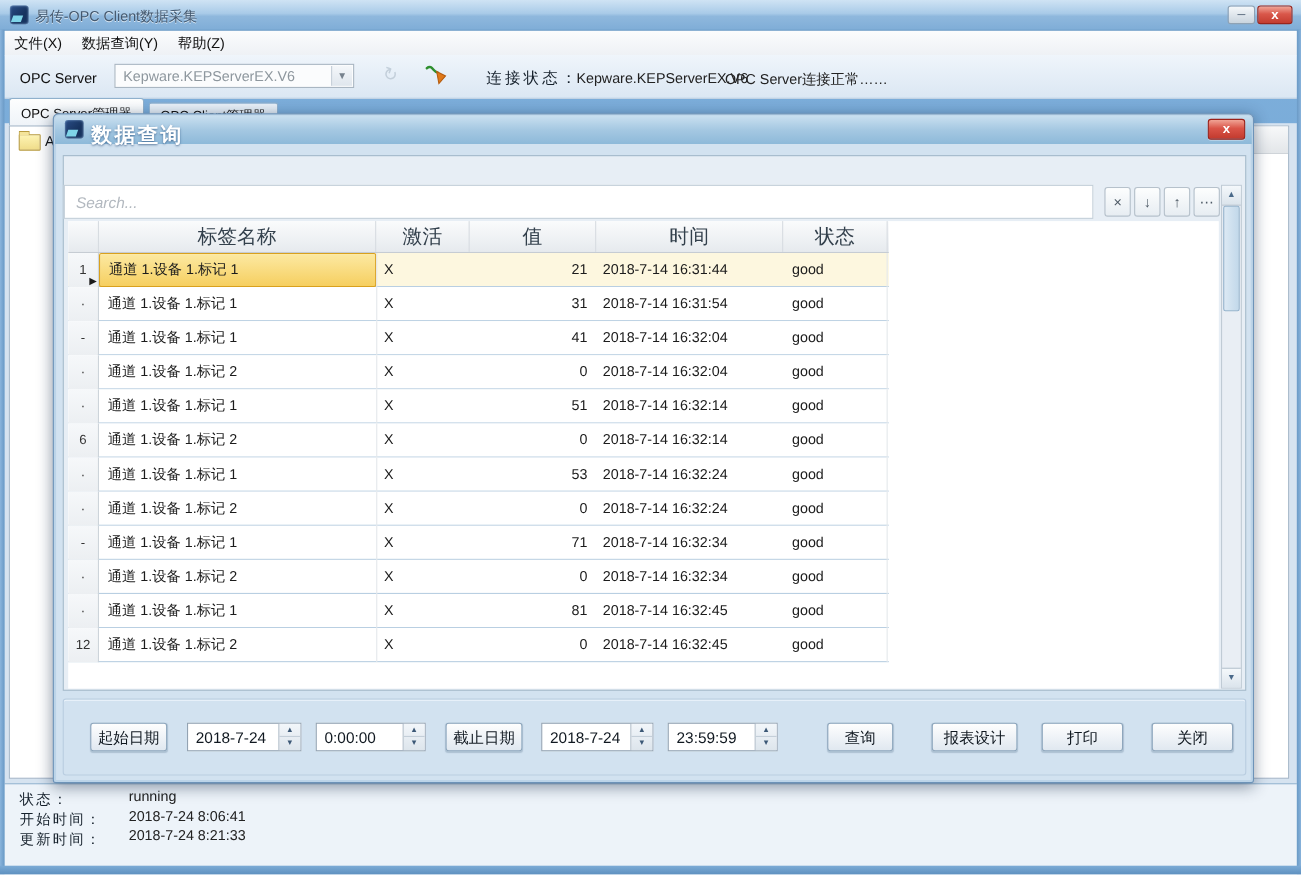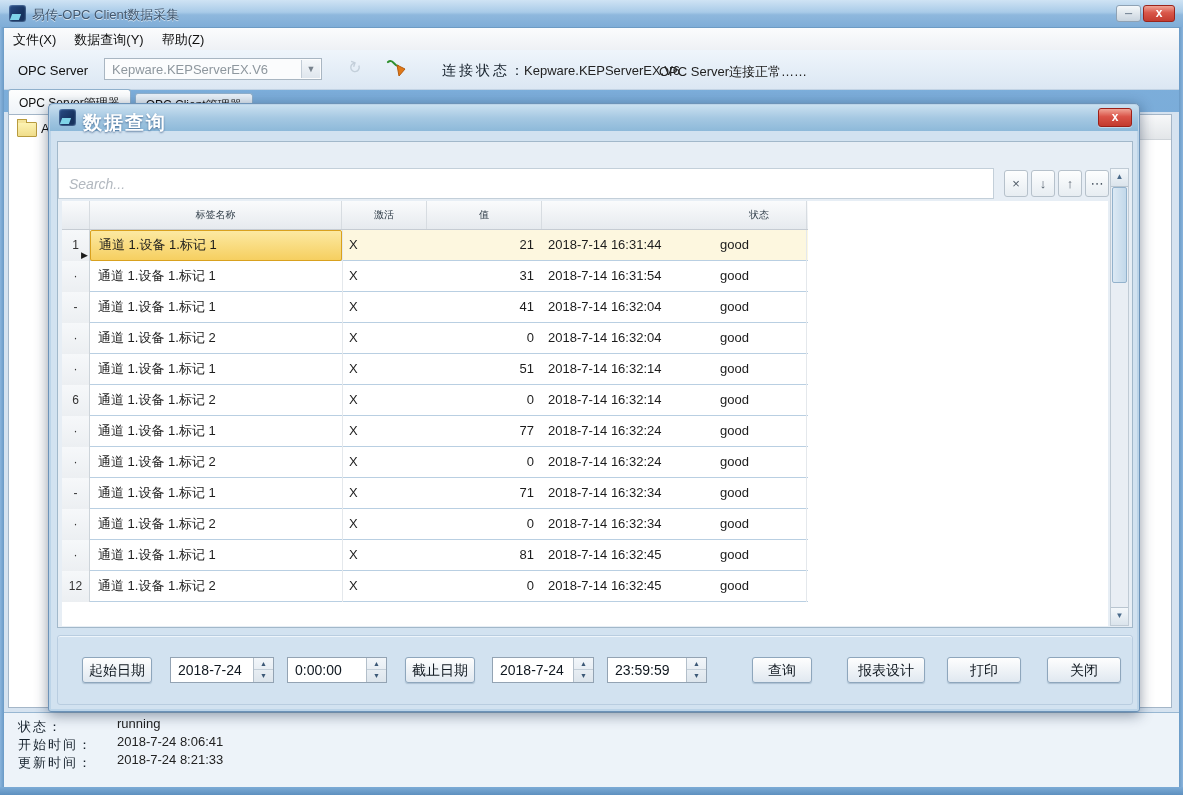--- a/index.html
+++ b/index.html
@@ -64,21 +64,21 @@
   .search-input{position:absolute;left:0;top:26px;width:936px;height:31px;background:#fff;border:1px solid #c3cfd9;box-sizing:border-box;}
   .search-placeholder{position:absolute;left:10px;top:7px;font-size:14px;font-style:italic;color:#b2b8bf;}
   .sbtn{position:absolute;top:28px;width:24px;height:27px;background:linear-gradient(180deg,#fdfefe,#e7edf2);border:1px solid #b6c1cb;border-radius:3px;
     color:#4e5a66;font-size:13px;text-align:center;line-height:25px;box-sizing:border-box;}
   .vscroll{position:absolute;left:1052px;top:26px;width:19px;height:458px;background:#e9eef4;border:1px solid #c0cbd5;box-sizing:border-box;}
   .vs-btn{position:absolute;left:0;width:17px;height:17px;background:linear-gradient(180deg,#f4f8fb,#dbe4ec);border-bottom:1px solid #b9c5d0;color:#4a6a8a;font-size:8px;text-align:center;line-height:16px;}
   .vs-btn.down{bottom:0;top:auto;border-top:1px solid #b9c5d0;border-bottom:none;}
   .vs-thumb{position:absolute;left:1px;top:18px;width:15px;height:96px;background:linear-gradient(90deg,#dcE9f4,#c2d8ea);border:1px solid #93b2cc;border-radius:2px;box-sizing:border-box;}
   .tablewrap{position:absolute;left:4px;top:59px;width:1046px;height:425px;background:#ffffff;overflow:hidden;}
   .thead{position:relative;width:746px;height:28px;background:linear-gradient(180deg,#fafbfc,#e6eaee);border-bottom:1px solid #c6ccd3;}
-  .th{position:absolute;top:0;height:28px;line-height:28px;text-align:center;font-size:10px;color:#33404c;border-right:1px solid #d7dce1;box-sizing:border-box;}
+  .th{position:absolute;top:0;height:28px;line-height:28px;text-align:center;font-size:18px;color:#33404c;border-right:1px solid #d7dce1;box-sizing:border-box;}
   .trow{position:relative;width:746px;height:31px;border-bottom:1px solid #b9cfe2;box-sizing:border-box;background:#fff;}
   .trow.selected{background:#fdf7df;}
   .td{position:absolute;top:0;height:31px;line-height:30px;font-size:13px;color:#1c1c1c;box-sizing:border-box;white-space:nowrap;overflow:hidden;}
   .td-marker{background:linear-gradient(180deg,#f6f8fa,#eceff2);border-right:1px solid #cdd4da;text-align:center;color:#333;font-size:12px;}
   .trow.selected .td-marker{background:linear-gradient(180deg,#f6f8fa,#eceff2);}
   .marker-arrow{position:absolute;right:1px;top:10px;font-size:9px;color:#1a1a1a;}
   .td-tag{padding-left:8px;}
   .trow.selected .td-tag{background:linear-gradient(180deg,#fce9a2,#f6cf60);border:1px solid #d9a11e;border-radius:2px;line-height:28px;}
   .td-active{padding-left:6px;border-left:1px solid #e4e8ec;}
   .td-value{text-align:right;padding-right:8px;}
@@ -167,20 +167,21 @@
         <span class="vs-btn" style="top:0;">▲</span>
         <span class="vs-thumb"></span>
         <span class="vs-btn down">▼</span>
       </div>
       <div class="tablewrap">
         <div class="thead">
             <span class="th" style="left: 0px; width: 28px;"></span>
             <span class="th" style="left: 28px; width: 252px;">标签名称</span>
             <span class="th" style="left: 280px; width: 85px;">激活</span>
             <span class="th" style="left: 365px; width: 115px;">值</span>
+            <span class="th" style="left: 480px; width: 170px;">时间</span>
             <span class="th" style="left: 650px; width: 95px;">状态</span>
           </div>
         <div id="tbody">
             <div class="trow selected">
               <span class="td td-marker" style="left: 0px; width: 28px;">1<span class="marker-arrow">▶</span></span>
               <span class="td td-tag" style="left: 28px; width: 252px;">通道 1.设备 1.标记 1</span>
               <span class="td td-active" style="left: 280px; width: 85px;">X</span>
               <span class="td td-value" style="left: 365px; width: 115px;">21</span>
               <span class="td td-time" style="left: 480px; width: 170px;">2018-7-14 16:31:44</span>
               <span class="td td-status" style="left: 650px; width: 95px;">good</span>
@@ -222,21 +223,21 @@
               <span class="td td-tag" style="left: 28px; width: 252px;">通道 1.设备 1.标记 2</span>
               <span class="td td-active" style="left: 280px; width: 85px;">X</span>
               <span class="td td-value" style="left: 365px; width: 115px;">0</span>
               <span class="td td-time" style="left: 480px; width: 170px;">2018-7-14 16:32:14</span>
               <span class="td td-status" style="left: 650px; width: 95px;">good</span>
             </div>
             <div class="trow">
               <span class="td td-marker" style="left: 0px; width: 28px;">·</span>
               <span class="td td-tag" style="left: 28px; width: 252px;">通道 1.设备 1.标记 1</span>
               <span class="td td-active" style="left: 280px; width: 85px;">X</span>
-              <span class="td td-value" style="left: 365px; width: 115px;">77</span>
+              <span class="td td-value" style="left: 365px; width: 115px;">53</span>
               <span class="td td-time" style="left: 480px; width: 170px;">2018-7-14 16:32:24</span>
               <span class="td td-status" style="left: 650px; width: 95px;">good</span>
             </div>
             <div class="trow">
               <span class="td td-marker" style="left: 0px; width: 28px;">·</span>
               <span class="td td-tag" style="left: 28px; width: 252px;">通道 1.设备 1.标记 2</span>
               <span class="td td-active" style="left: 280px; width: 85px;">X</span>
               <span class="td td-value" style="left: 365px; width: 115px;">0</span>
               <span class="td td-time" style="left: 480px; width: 170px;">2018-7-14 16:32:24</span>
               <span class="td td-status" style="left: 650px; width: 95px;">good</span>

